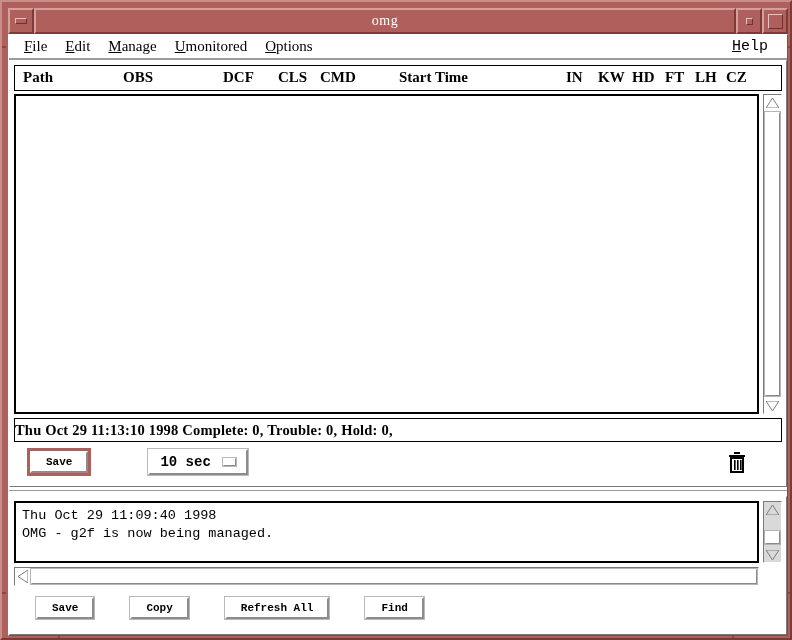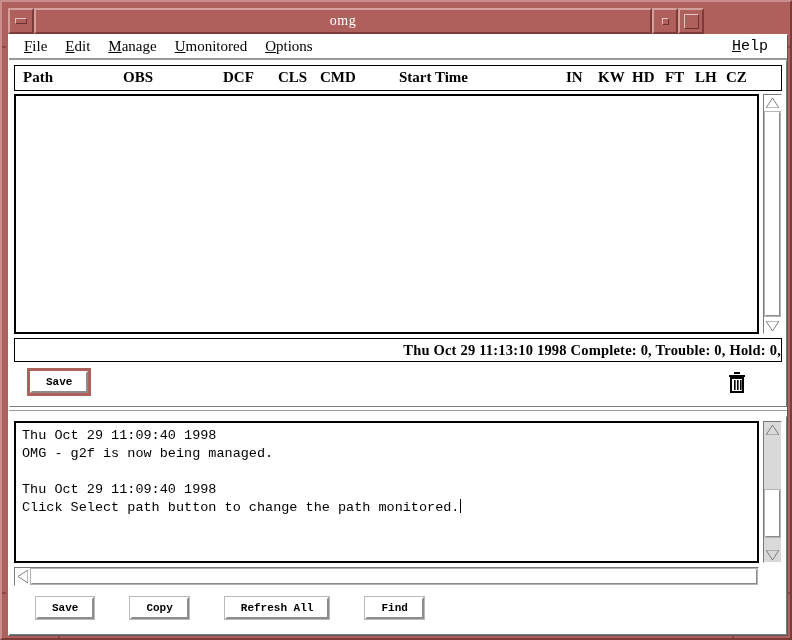--- a/index.html
+++ b/index.html
@@ -26,21 +26,21 @@
   
   .frame-tick {
     position: absolute;
     background: #8d4643;
   }
 
   
   #titlebar {
     position: absolute;
     left: 6px; top: 6px;
-    width: 696px; height: 26px;
+    width: 780px; height: 26px;
     display: flex;
     align-items: stretch;
   }
   .tb-btn {
     width: 26px;
     background: #b0605c;
     border-top: 2px solid #d3a09c;
     border-left: 2px solid #d3a09c;
     border-right: 2px solid #7d3b38;
     border-bottom: 2px solid #7d3b38;
@@ -116,21 +116,21 @@
     color: #000000;
     cursor: default;
     white-space: nowrap;
   }
   .menu-item .mn { text-decoration: underline; }
   #menu-help { margin-left: auto; margin-right: 4px; font-family: Liberation Mono, monospace; }
 
   
   #pane-top {
     flex: 0 0 auto;
-    height: 347px;
+    height: 427px;
     background: #ffffff;
     border-top: 1px solid #ffffff;
     border-left: 1px solid #ffffff;
     border-right: 1px solid #7a7a7a;
     border-bottom: 1px solid #7a7a7a;
     padding: 4px;
     display: flex;
     flex-direction: column;
   }
 
@@ -203,21 +203,21 @@
 
   
   #status-line {
     height: 24px;
     flex: 0 0 auto;
     margin-top: 4px;
     background: #ffffff;
     border: 1px solid #000000;
     display: flex;
     align-items: center;
-    justify-content: flex-end;
+    justify-content: flex-start;
     font-family: "Liberation Serif", "DejaVu Serif", serif;
     font-size: 14.5px;
     font-weight: bold;
     color: #000000;
     white-space: nowrap;
     letter-spacing: 0.2px;
   }
 
   
   #control-row {
@@ -492,20 +492,24 @@
           </div>
         </div>
       </div>
 
       <div id="status-line">
         <span>Thu Oct 29 11:13:10 1998   Complete:  0,  Trouble:  0,  Hold:  0,</span>
       </div>
 
       <div id="control-row">
         <button class="mbtn default" id="btn-save-top">Save</button>
+        <div id="interval-menu">
+          <span>10 sec</span>
+          <span id="interval-indicator"></span>
+        </div>
         <div id="trash-btn">
           <svg width="22" height="24" viewBox="0 0 22 24">
             <rect x="8" y="2" width="6" height="2" fill="#000000"></rect>
             <rect x="3" y="5" width="16" height="2" fill="#000000"></rect>
             <rect x="5" y="8" width="12" height="14" fill="none" stroke="#000000" stroke-width="2"></rect>
             <rect x="8" y="10" width="1.6" height="10" fill="#000000"></rect>
             <rect x="11" y="10" width="1.6" height="10" fill="#000000"></rect>
             <rect x="14" y="10" width="1.6" height="10" fill="#000000"></rect>
           </svg>
         </div>

